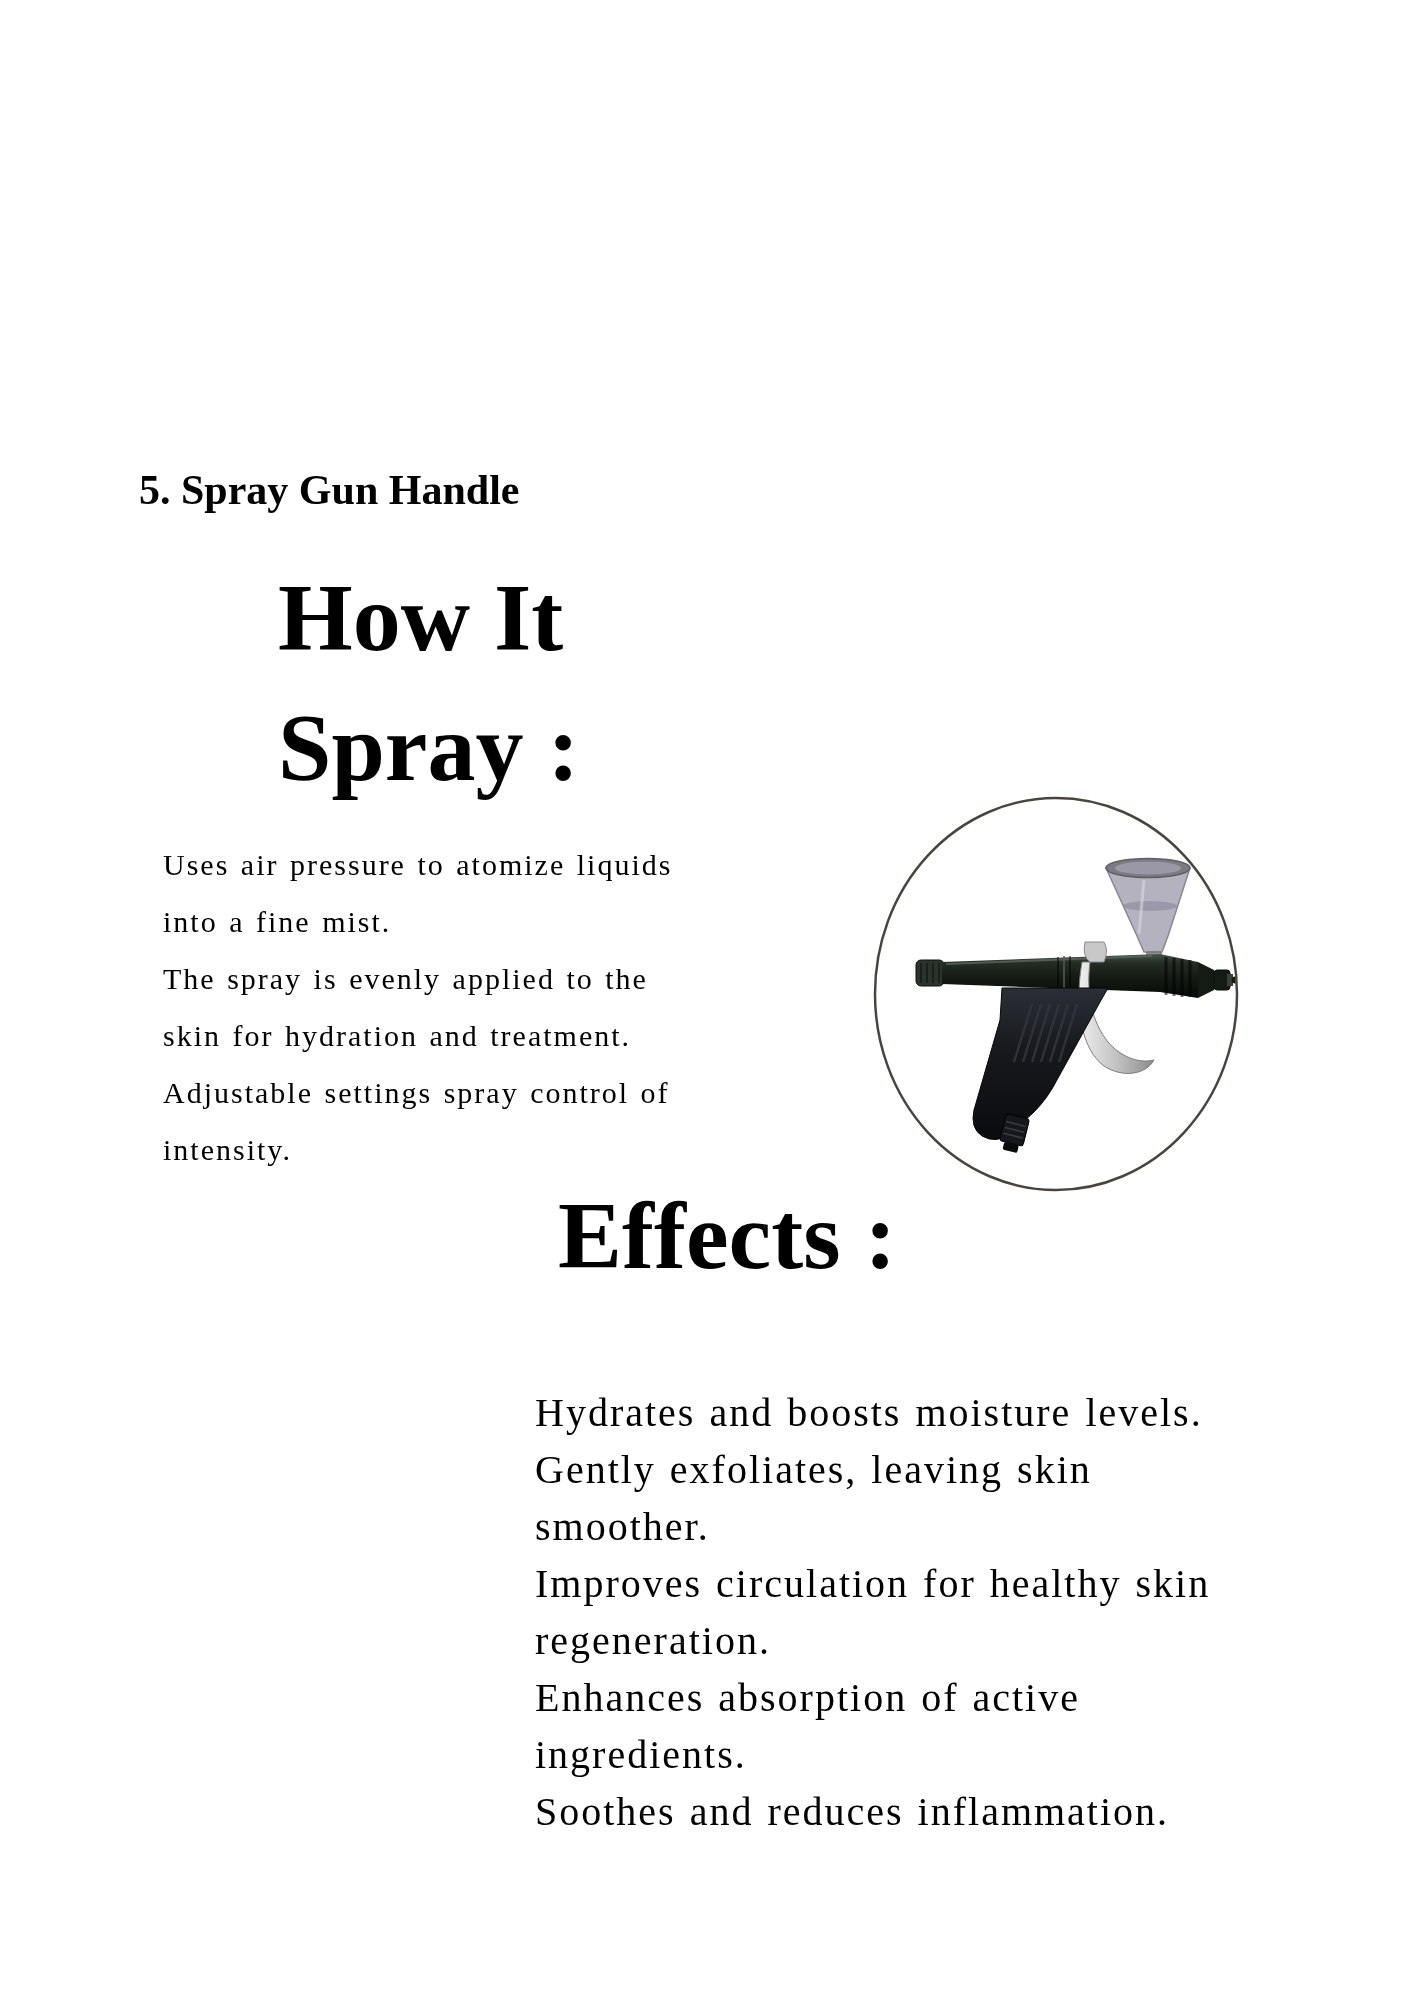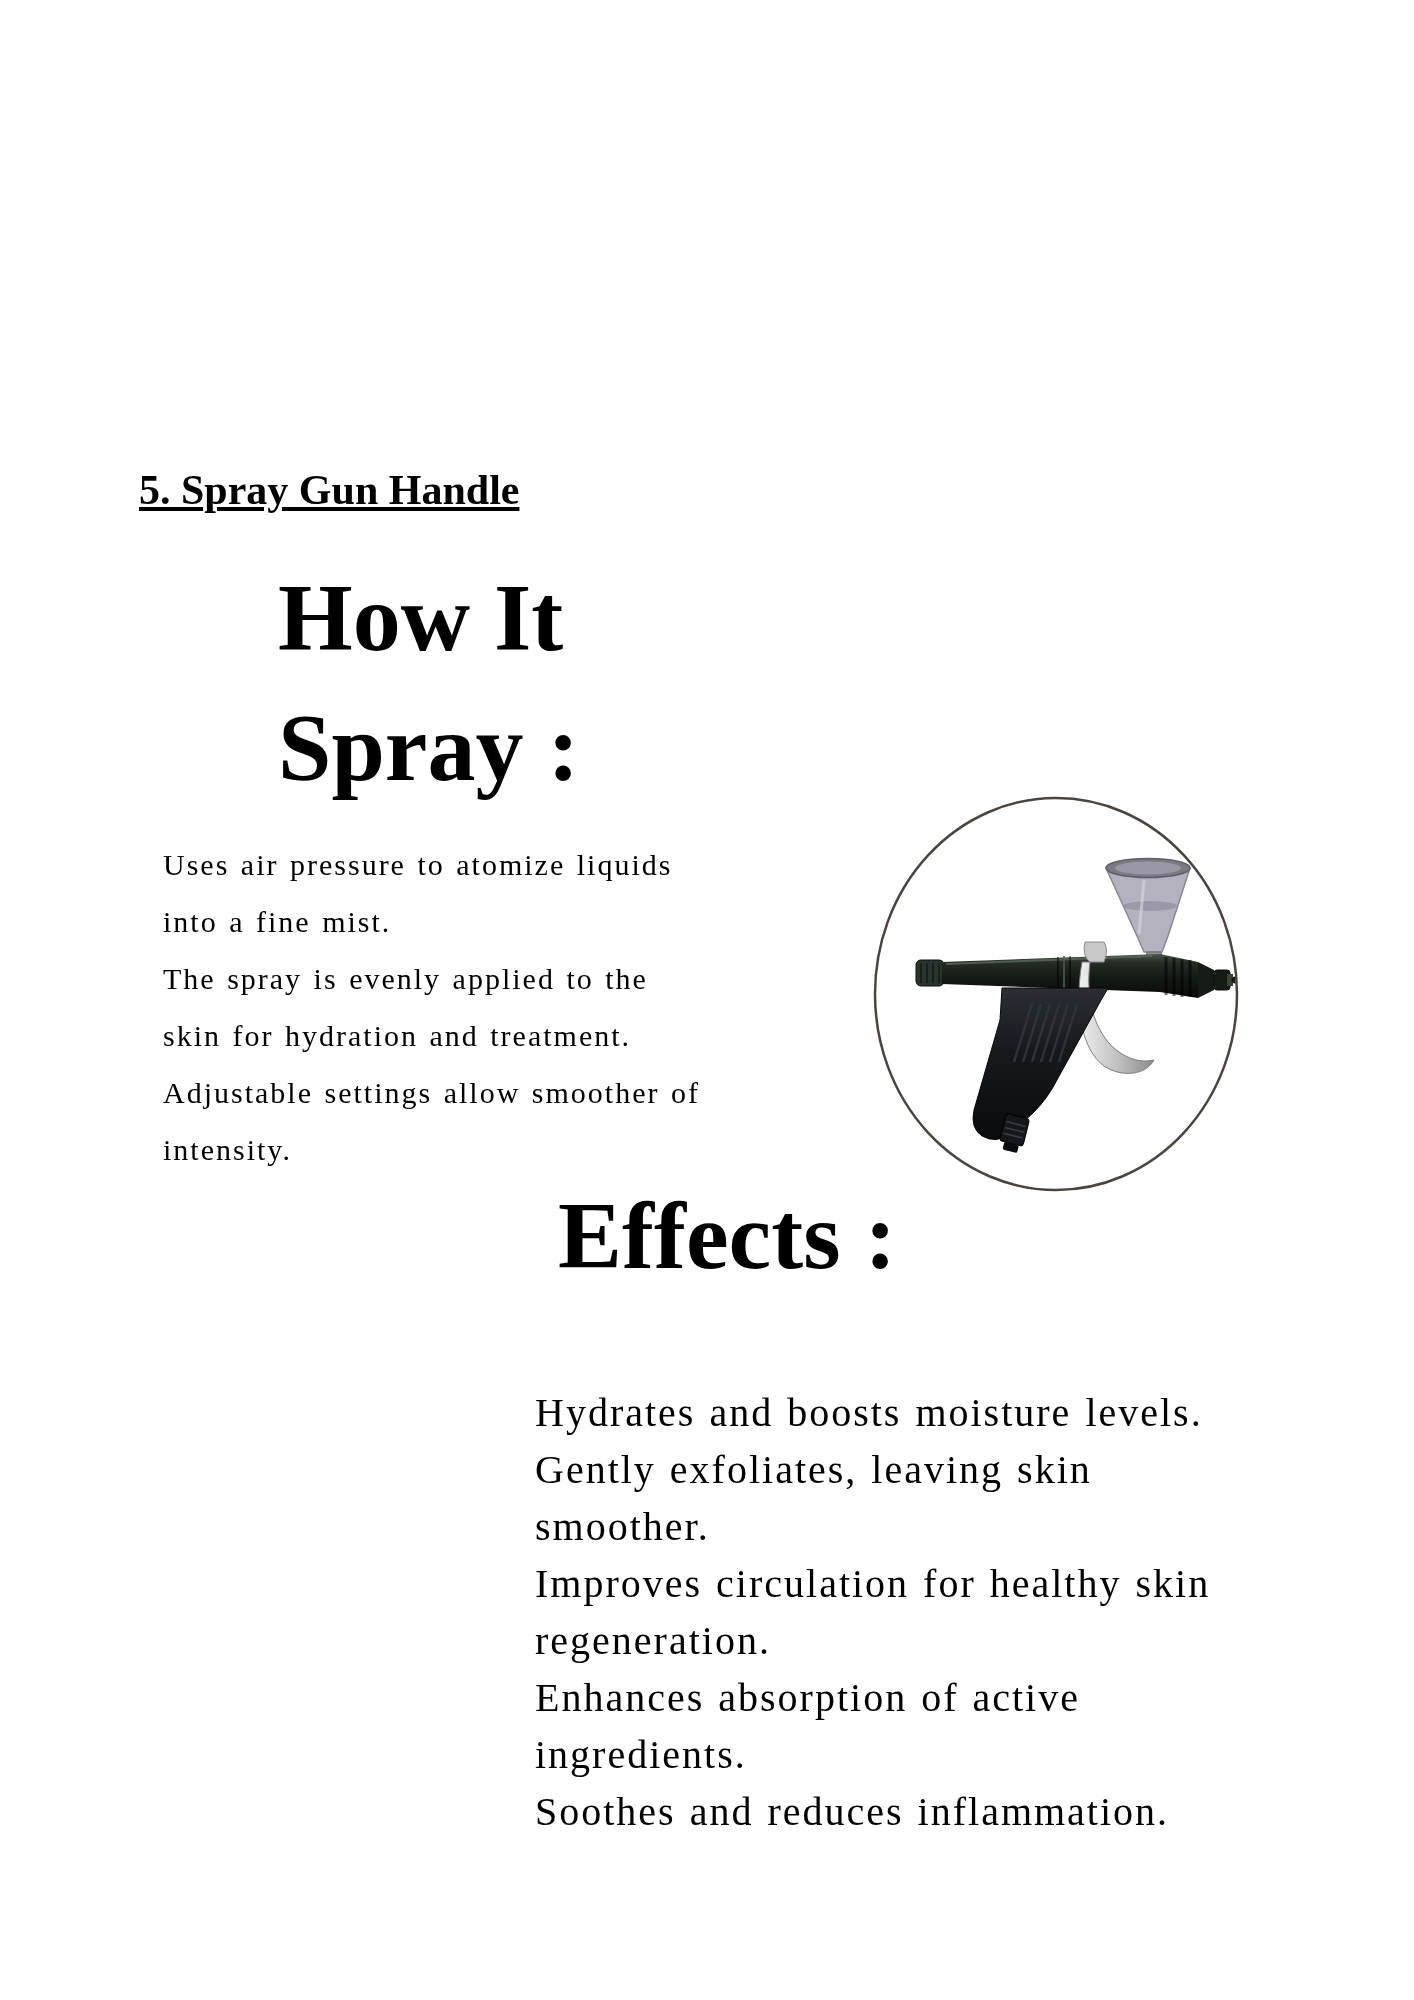--- a/index.html
+++ b/index.html
@@ -4,21 +4,21 @@
 <style>
   html,body{margin:0;padding:0;}
   body{
     width:1414px;height:2000px;background:#ffffff;position:relative;
     font-family:"Liberation Serif","DejaVu Serif",serif;color:#000000;
     overflow:hidden;
   }
   .page{position:absolute;inset:0;}
   .section-heading{
     position:absolute;left:139px;top:466px;margin:0;
-    font-size:42px;font-weight:bold;line-height:1.15;white-space:nowrap;text-decoration:underline;
+    font-size:42px;font-weight:bold;line-height:1.15;white-space:nowrap;
   }
   .big-title{
     position:absolute;left:258px;top:553px;
     font-size:96px;font-weight:bold;line-height:130px;white-space:nowrap;margin-left:20px;
   }
   .intro{
     position:absolute;left:163px;top:836px;
     font-size:30px;line-height:57px;letter-spacing:2px;word-spacing:2px;
     white-space:nowrap;
   }
@@ -43,21 +43,21 @@
   <div class="big-title">
     <div>How It</div>
     <div>Spray :</div>
   </div>
 
   <div class="intro">
     <div>Uses air pressure to atomize liquids</div>
     <div>into a fine mist.</div>
     <div>The spray is evenly applied to the</div>
     <div>skin for hydration and treatment.</div>
-    <div>Adjustable settings allow smoother of</div>
+    <div>Adjustable settings spray control of</div>
     <div>intensity.</div>
   </div>
 
   <figure class="gun-figure">
     <svg width="440" height="450" viewBox="840 770 440 450">
       <defs>
         <linearGradient id="barrelGrad" x1="0" y1="0" x2="0" y2="1">
           <stop offset="0" stop-color="#4a574c"></stop>
           <stop offset="0.2" stop-color="#242c24"></stop>
           <stop offset="0.55" stop-color="#141a13"></stop>

